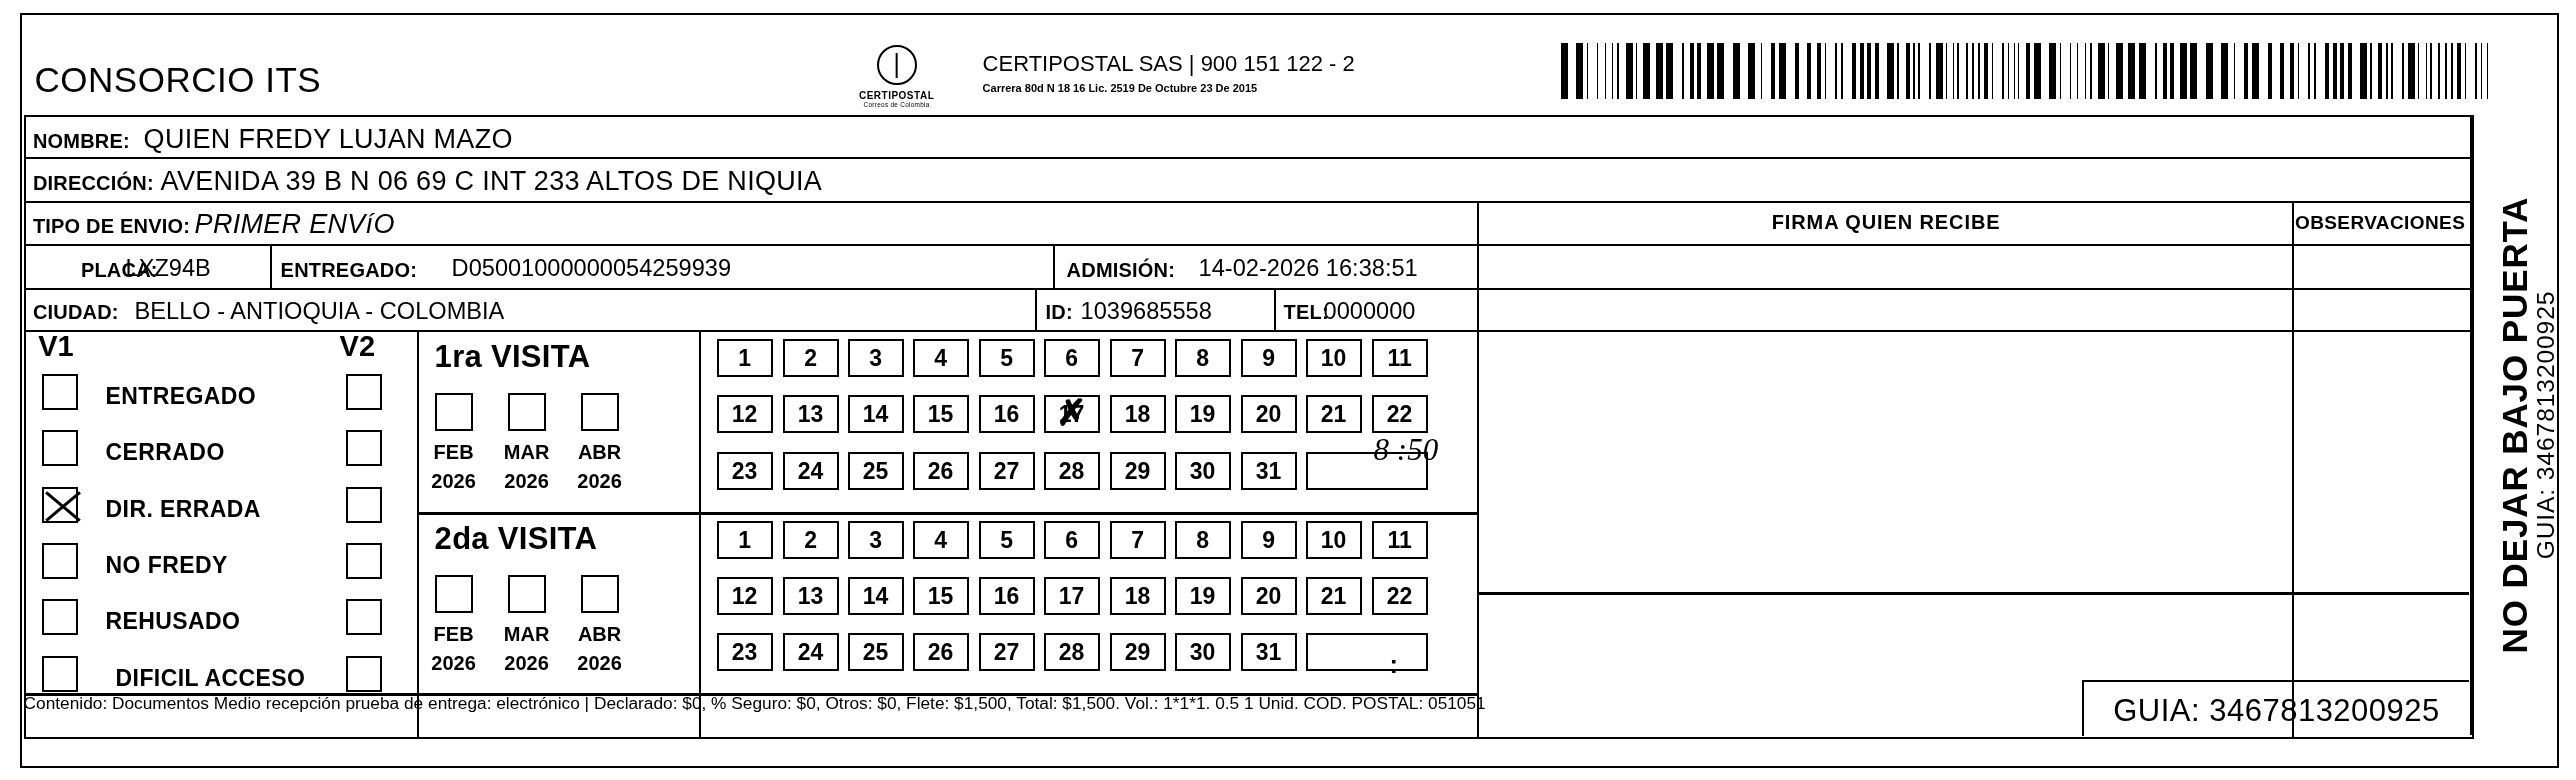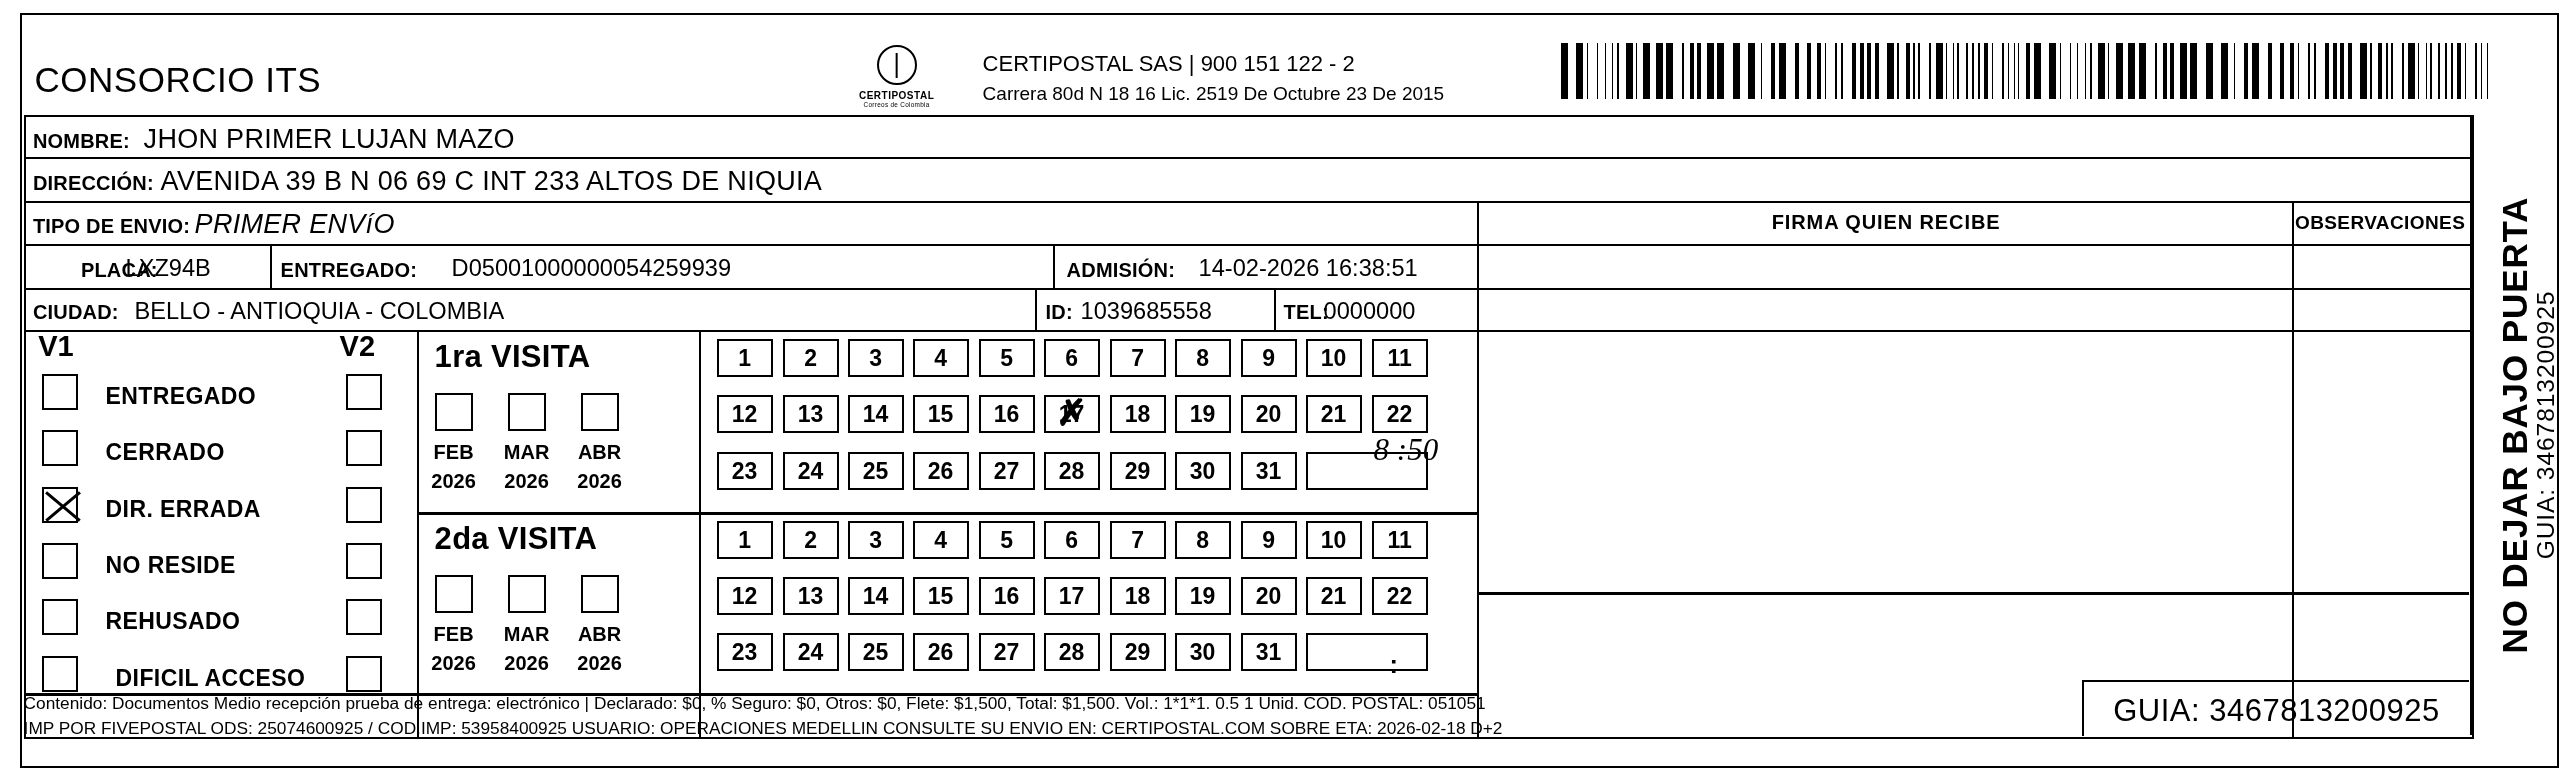--- a/index.html
+++ b/index.html
@@ -10,21 +10,21 @@
   
   .hdr{position:absolute;left:23.6px;top:36px;width:2455px;height:73px;}
   .brand{position:absolute;left:11px;top:23.6px;font-size:35px;letter-spacing:0.5px;}
   .nit{position:absolute;left:300px;top:12.7px;font-size:22px;line-height:1.45;font-weight:bold;}
   .certlogo{position:absolute;left:832px;top:9px;width:82px;text-align:center;}
   .certlogo .ring{display:inline-block;width:36px;height:36px;border:2.7px solid #000;border-radius:50%;position:relative;}
   .certlogo .ring:after{content:"";position:absolute;left:50%;top:5.5px;width:2.7px;height:25.5px;background:#000;transform:translateX(-50%);}
   .certlogo .cap{font-size:10px;font-weight:bold;letter-spacing:0.5px;margin-top:1.8px;}
   .certlogo .cap2{font-size:6.4px;letter-spacing:0.3px;}
   .certinfo{position:absolute;left:959px;top:11px;font-size:22px;line-height:1.5;}
-  .certinfo .l2{font-size:19px;font-weight:normal;}
+  .certinfo .l2{font-size:11px;font-weight:bold;}
   .barcode{position:absolute;left:1537px;top:7.3px;width:937px;height:56px;}
   .barcode i{position:absolute;top:0;height:56px;background:#000;}
 
   
   .tbl{position:absolute;left:23.6px;top:115px;width:2446px;height:620px;border:2.7px solid #000;}
   .row{position:absolute;left:0;width:100%;border-bottom:2.7px solid #000;box-sizing:border-box;}
   .lbl{font-size:20px;font-weight:bold;letter-spacing:0.2px;}
   .val{font-size:27px;letter-spacing:0.3px;}
   .val-s{font-size:23.6px;}
 
@@ -194,21 +194,21 @@
         <i style="left: 914px; width: 2.7px;"></i>
         <i style="left: 920px; width: 1.8px;"></i>
         <i style="left: 926px; width: 1.8px;"></i>
       </div>
   </div>
 
   <div class="tbl">
 
     <div class="row r-nombre">
       <span class="cellpad lbl" style="left:7.3px;top:23.6px;">NOMBRE:</span>
-      <span class="cellpad val" style="left:118px;top:22px;">JHON PRIMER LUJAN MAZO</span>
+      <span class="cellpad val" style="left:118px;top:22px;">QUIEN FREDY LUJAN MAZO</span>
     </div>
 
     <div class="row r-dir">
       <span class="cellpad lbl" style="left:7.3px;top:23.6px;">DIRECCIÓN:</span>
       <span class="cellpad val" style="left:135px;top:22px;">AVENIDA 39 B N  06   69 C INT 233 ALTOS DE NIQUIA</span>
     </div>
 
     <div class="row r-tipo">
       <span class="cellpad lbl" style="left:7.3px;top:23.6px;">TIPO DE ENVIO:</span>
       <span class="cellpad val" style="left:169px;top:22px;font-style:italic;">PRIMER ENVíO</span>
@@ -260,21 +260,21 @@
 
       <div class="cbox" style="left:16.4px;top:98px;"></div>
       <div class="clabel" style="left:80px;top:107px;">CERRADO</div>
       <div class="cbox" style="left:320px;top:98px;"></div>
 
       <div class="cbox x" style="left:16.4px;top:155px;"></div>
       <div class="clabel" style="left:80px;top:164px;">DIR. ERRADA</div>
       <div class="cbox" style="left:320px;top:155px;"></div>
 
       <div class="cbox" style="left:16.4px;top:211px;"></div>
-      <div class="clabel" style="left:80px;top:220px;">NO RESIDE</div>
+      <div class="clabel" style="left:80px;top:220px;">NO FREDY</div>
       <div class="cbox" style="left:320px;top:211px;"></div>
 
       <div class="cbox" style="left:16.4px;top:267px;"></div>
       <div class="clabel" style="left:80px;top:276px;">REHUSADO</div>
       <div class="cbox" style="left:320px;top:267px;"></div>
 
       <div class="cbox" style="left:16.4px;top:324px;"></div>
       <div class="clabel" style="left:90px;top:333px;text-align:right;">DIFICIL ACCESO</div>
       <div class="cbox" style="left:320px;top:324px;"></div>
     </div>
@@ -384,20 +384,17 @@
   </div>
 
   <div class="side" style="left:2470px;">
     <div class="vt">NO DEJAR BAJO PUERTA</div>
     <div class="vt2">GUIA: 3467813200925</div>
   </div>
 
   <div class="footrow foot1">
     <div class="foottxt">Contenido: Documentos Medio recepción prueba de entrega: electrónico | Declarado: $0, % Seguro: $0, Otros: $0, Flete: $1,500, Total: $1,500. Vol.: 1*1*1. 0.5  1 Unid. COD. POSTAL: 051051</div>
   </div>
-  <div class="footrow foot2">
-    <div class="foottxt">IMP POR FIVEPOSTAL ODS: 25074600925 / COD.IMP: 53958400925 USUARIO: OPERACIONES MEDELLIN CONSULTE SU ENVIO EN: CERTIPOSTAL.COM SOBRE ETA: 2026-02-18 D+2</div>
-  </div>
   <div class="guia-box">
     <div class="guia-txt">GUIA: 3467813200925</div>
   </div>
 </div>
 
 
 </body></html>

